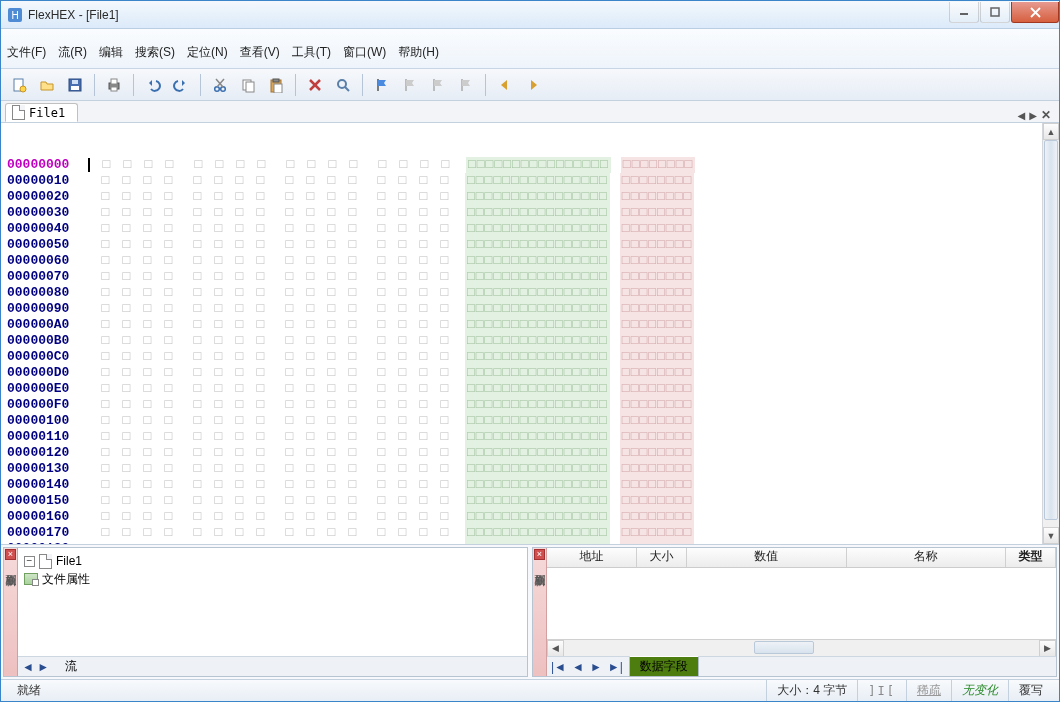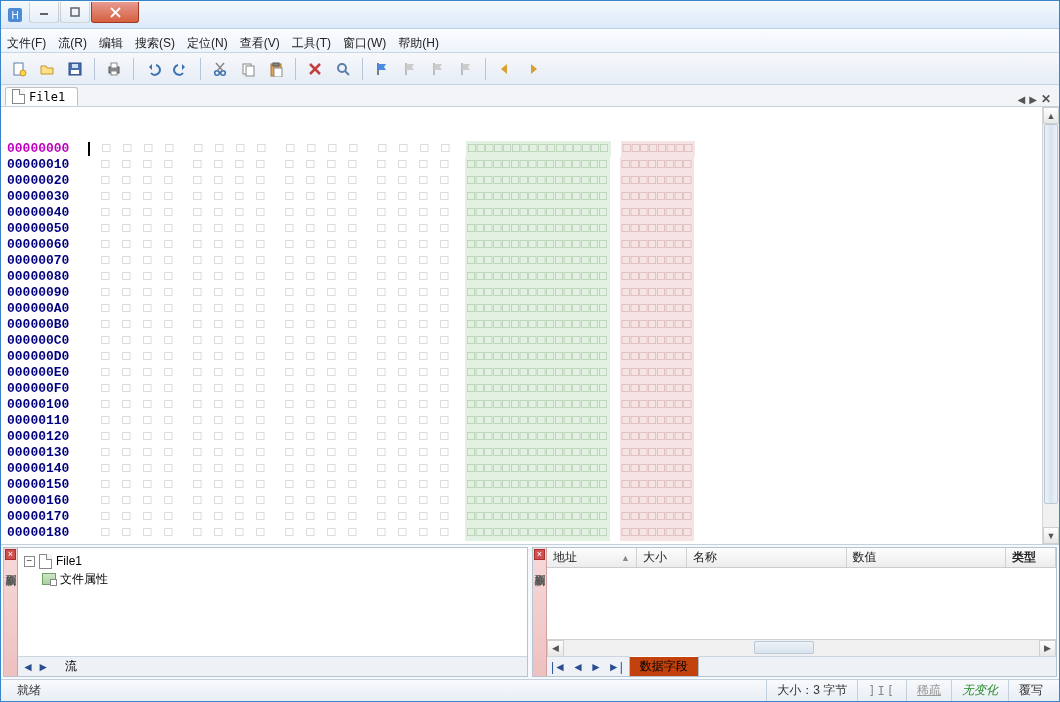--- a/index.html
+++ b/index.html
@@ -6,21 +6,21 @@
 body { font-family: "Microsoft YaHei", "Segoe UI", Tahoma, sans-serif; font-size: 12px; background: #fff; overflow: hidden; width: 1060px; height: 702px; }
 .window { width: 1060px; height: 702px; border: 1px solid #3a84c9; display: flex; flex-direction: column; background: #fff; }
 .titlebar { height: 28px; background: linear-gradient(#f3f8fd, #dceaf9); display: flex; align-items: center; padding: 0 0 0 6px; border-bottom: 1px solid #b9cee0; }
 .titlebar .app-icon { width: 16px; height: 16px; margin-right: 5px; display:inline-flex; align-items:center; justify-content:center;}
 .titlebar .title { flex: 1; color: #2b2b2b; font-size: 12px; }
 .winbtns { display: flex; height: 21px; margin-top:-4px;}
 .winbtn { width: 30px; height: 21px; display: flex; align-items: center; justify-content: center; margin-left:1px; border:1px solid rgba(0,0,0,0.15); border-top:none; border-radius:0 0 3px 3px; background:linear-gradient(#f9fbfd,#e4eef8);}
 .winbtn.close { width: 48px; background: linear-gradient(#e79a90, #d6603f); border-color:#a03822;}
 .winbtn svg { opacity:0.75;}
 .winbtn.close svg { opacity:1;}
-.menubar { height: 24px; background: linear-gradient(#fafcfe,#eef4fb); border-bottom: 1px solid #c8d5e4; display: flex; align-items: flex-end; padding: 0 6px; gap: 12px; }
+.menubar { height: 40px; background: linear-gradient(#fafcfe,#eef4fb); border-bottom: 1px solid #c8d5e4; display: flex; align-items: flex-start; padding: 15px 6px; gap: 12px; }
 .menubar span { color: #222; cursor: default; }
 .toolbar { height: 32px; background: linear-gradient(#f6f8fb, #e6edf6); border-bottom: 1px solid #c3d0de; display: flex; align-items: center; padding: 0 6px; gap: 4px; }
 .tbtn { width: 24px; height: 24px; display: flex; align-items: center; justify-content: center; border-radius:3px;}
 .tsep { width: 1px; height: 22px; background: #b5c5d7; margin: 0 3px; }
 .tabstrip { height: 22px; background: #f2f4f7; border-bottom: 1px solid #c3d0de; display: flex; align-items: flex-end; padding: 0 4px; }
 .tabstrip .tab { background: #fff; border: 1px solid #c0c0c0; border-bottom: 1px solid #fff; padding: 1px 12px 1px 6px; font-family: Consolas, monospace; font-size: 12px; display:flex; align-items:center; gap:4px; border-radius:3px 3px 0 0;}
 .tabstrip .spacer{flex:1;}
 .tabnav{ display:flex; align-items:center; gap:4px; padding:0 4px;}
 .tabnav span{ color:#555; font-size:10px;}
 .hexmain { flex: 1; display: flex; border-bottom: 1px solid #c3d0de; min-height:0; background:#fff;}
@@ -39,32 +39,32 @@
 .vscroll .arrow{height:17px;display:flex;align-items:center;justify-content:center;color:#555;font-size:9px;background:linear-gradient(#fdfdfd,#e7e7e7);border:1px solid #cfcfcf;}
 .vscroll .thumb{position:absolute;top:17px;left:1px;right:1px;height:380px;background:linear-gradient(90deg,#eef2f7,#d8e3ee,#eef2f7);border:1px solid #bac9da;border-radius:2px;}
 .bottom-panels { height: 134px; display: flex; gap: 4px; padding: 2px; background:#f6f8fb;}
 .panel { flex: 1; border: 1px solid #b6c4d2; background: #fff; display: flex; min-width:0;}
 .panel .side-close{ width:14px; background:linear-gradient(#f6dada,#eec0c0); border-right:1px solid #d2a0a0; display:flex; flex-direction:column; align-items:center; font-size:10px; padding-top:1px;}
 .panel .side-close .x{ width:11px;height:11px;background:#d05050;color:#fff;display:flex;align-items:center;justify-content:center;font-size:9px;border:1px solid #a63030;line-height:1;}
 .panel .side-text{ writing-mode:vertical-rl; margin-top:6px; color:#555; font-size:11px;}
 .panel .body{ flex:1; display:flex; flex-direction:column; min-width:0;}
 .tree { flex:1; padding: 4px 6px; overflow:auto;}
 .tree-item { display:flex; align-items:center; gap:4px; height:18px;}
-.tree-item.indent{ margin-left:18px;}
+.tree-item.indent{ }
 .tree .tog{ width:11px;height:11px;border:1px solid #888;display:flex;align-items:center;justify-content:center;font-size:10px;line-height:1;color:#333;background:#fff;}
 .list-head{ height:20px; background:linear-gradient(#fdfdfd,#ececec); border-bottom:1px solid #ccc; display:flex; align-items:center;}
-.list-head > div{ border-right:1px solid #d0d0d0; padding:0 6px; height:100%; display:flex; align-items:center; color:#222; gap:8px;}
+.list-head > div{ border-right:1px solid #d0d0d0; padding:0 6px; height:100%; display:flex; align-items:center; color:#222; gap:8px;flex-direction:column;}
 .list-body{ flex:1; background:#fff;}
 .hsc{ height:17px; background:#f0f0f0; display:flex; align-items:center; border-top:1px solid #d0d0d0;}
 .hsc .ar{width:17px;height:17px;display:flex;align-items:center;justify-content:center;background:linear-gradient(#fdfdfd,#e7e7e7);border:1px solid #cfcfcf;color:#555;font-size:9px;}
 .hsc .track{flex:1;position:relative;height:17px;}
 .hsc .thumb{position:absolute;left:40%;top:1px;height:13px;width:60px;background:linear-gradient(#eef2f7,#d8e3ee);border:1px solid #bac9da;border-radius:2px;}
 .panel-tabs{ height:20px; background:#eef2f7; border-top:1px solid #cdd7e1; display:flex; align-items:center; padding:0 4px; gap:0;}
 .panel-tabs .nav{ display:flex; gap:6px; margin-right:6px; color:#2a4d8f;}
-.panel-tabs .ptab{ background:#c2410c; border:1px solid #b0bcc8; border-top:1px solid #fff; padding:1px 10px; font-size:12px;}
+.panel-tabs .ptab{ background:#4d7c0f; border:1px solid #b0bcc8; border-top:1px solid #fff; padding:1px 10px; font-size:12px;}
 .panel-tabs .ptab.plain{ background:transparent; border:none;}
 .statusbar{ height:22px; background:linear-gradient(#f8fafc,#e8eef6); border-top:1px solid #c3d0de; display:flex; align-items:center; padding:0 6px; font-size:12px; color:#333;text-align:center;}
 .statusbar .cell{ padding:0 10px; border-left:1px solid #c3d0de; height:100%; display:flex; align-items:center;}
 .statusbar .cell.first{border-left:none; flex:1;}
 .status-green{color:#2a8a2a;font-style:italic;}
 .fileicon{width:13px;height:15px;border:1px solid #888;background:#fff;position:relative;}
 .fileicon::after{content:"";position:absolute;top:-1px;right:-1px;width:5px;height:5px;background:#f2f4f7;border-left:1px solid #888;border-bottom:1px solid #888;}
 .cursorbar{display:inline-block;width:2px;height:14px;background:#000;margin-left:-1px;vertical-align:middle;}
 </style>
 </head>
@@ -72,20 +72,21 @@
 
 <div class="window">
 
   <div class="titlebar">
     <span class="app-icon">
       <svg width="16" height="16">
           <rect x="1" y="1" width="14" height="14" fill="#4e8bd4" rx="2"></rect>
           <text x="8" y="12" font-size="10" fill="#fff" text-anchor="middle" font-family="Arial">H</text>
         </svg>
     </span>
+    <span class="title">FlexHEX - [File1]</span>
     <div class="winbtns">
       <div class="winbtn">
           <svg width="10" height="10">
             <line x1="1" y1="7" x2="9" y2="7" stroke="#333" stroke-width="2"></line>
           </svg>
         </div>
       <div class="winbtn">
           <svg width="10" height="10">
             <rect x="1" y="1" width="8" height="8" fill="none" stroke="#333" stroke-width="1.5"></rect>
           </svg>
@@ -281,22 +282,22 @@
         <div class="x">×</div>
         <div class="side-text">刷新面板</div>
       </div>
       <div class="body">
         <div class="list-head">
           <div style="width:90px;">
               <span>地址</span>
               <span style="margin-left:auto;color:#888;font-size:9px;">▲</span>
             </div>
           <div style="width:50px;">大小</div>
+          <div style="flex:1;">数值</div>
           <div style="flex:1;">名称</div>
-          <div style="flex:1;">数值</div>
           <div style="width:50px;font-weight:bold;">类型</div>
         </div>
         <div class="list-body"></div>
         <div class="hsc">
           <div class="ar">◀</div>
           <div class="track">
               <div class="thumb"></div>
             </div>
           <div class="ar">▶</div>
         </div>
@@ -307,20 +308,20 @@
           <span class="nav">►|</span>
           <div class="ptab">数据字段</div>
         </div>
       </div>
     </div>
 
   </div>
 
   <div class="statusbar">
     <div class="cell first">就绪</div>
-    <div class="cell">大小：3 字节</div>
+    <div class="cell">大小：4 字节</div>
     <div class="cell" style="font-family:monospace;letter-spacing:2px;color:#888;">]I[</div>
     <div class="cell" style="color:#999;text-decoration:underline;">稀疏</div>
     <div class="cell status-green">无变化</div>
     <div class="cell">覆写</div>
   </div>
 
 </div>
 
 </body></html>

